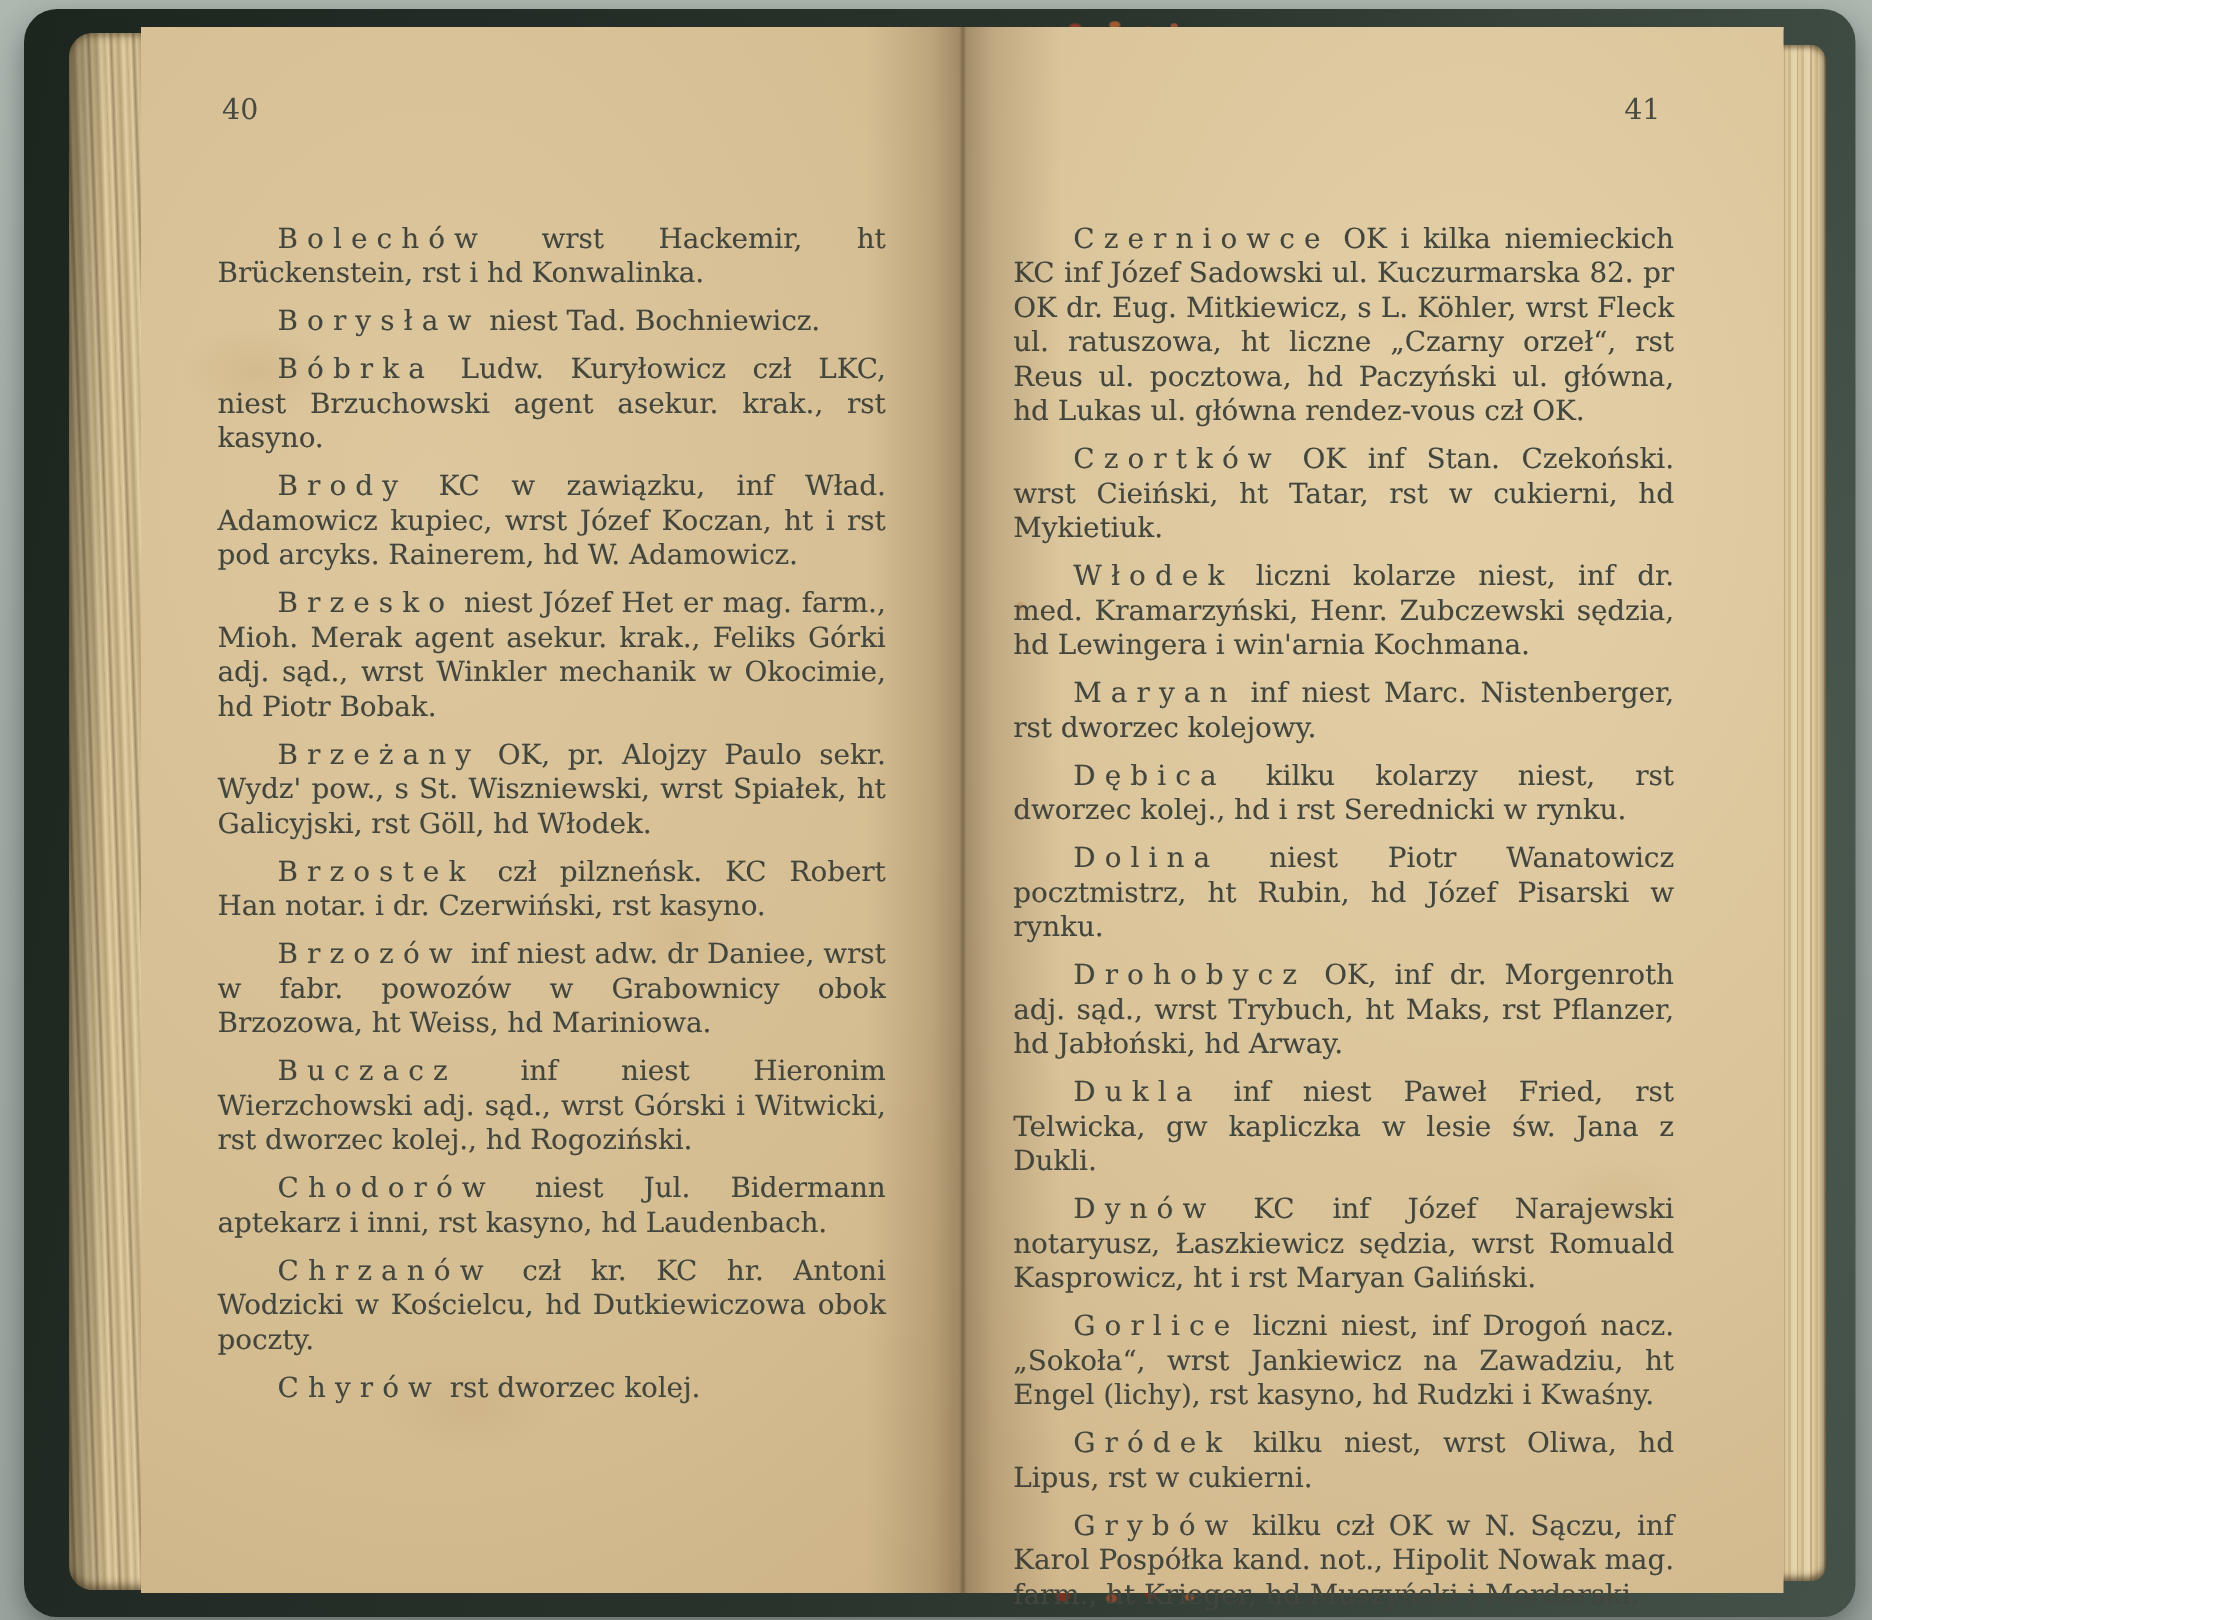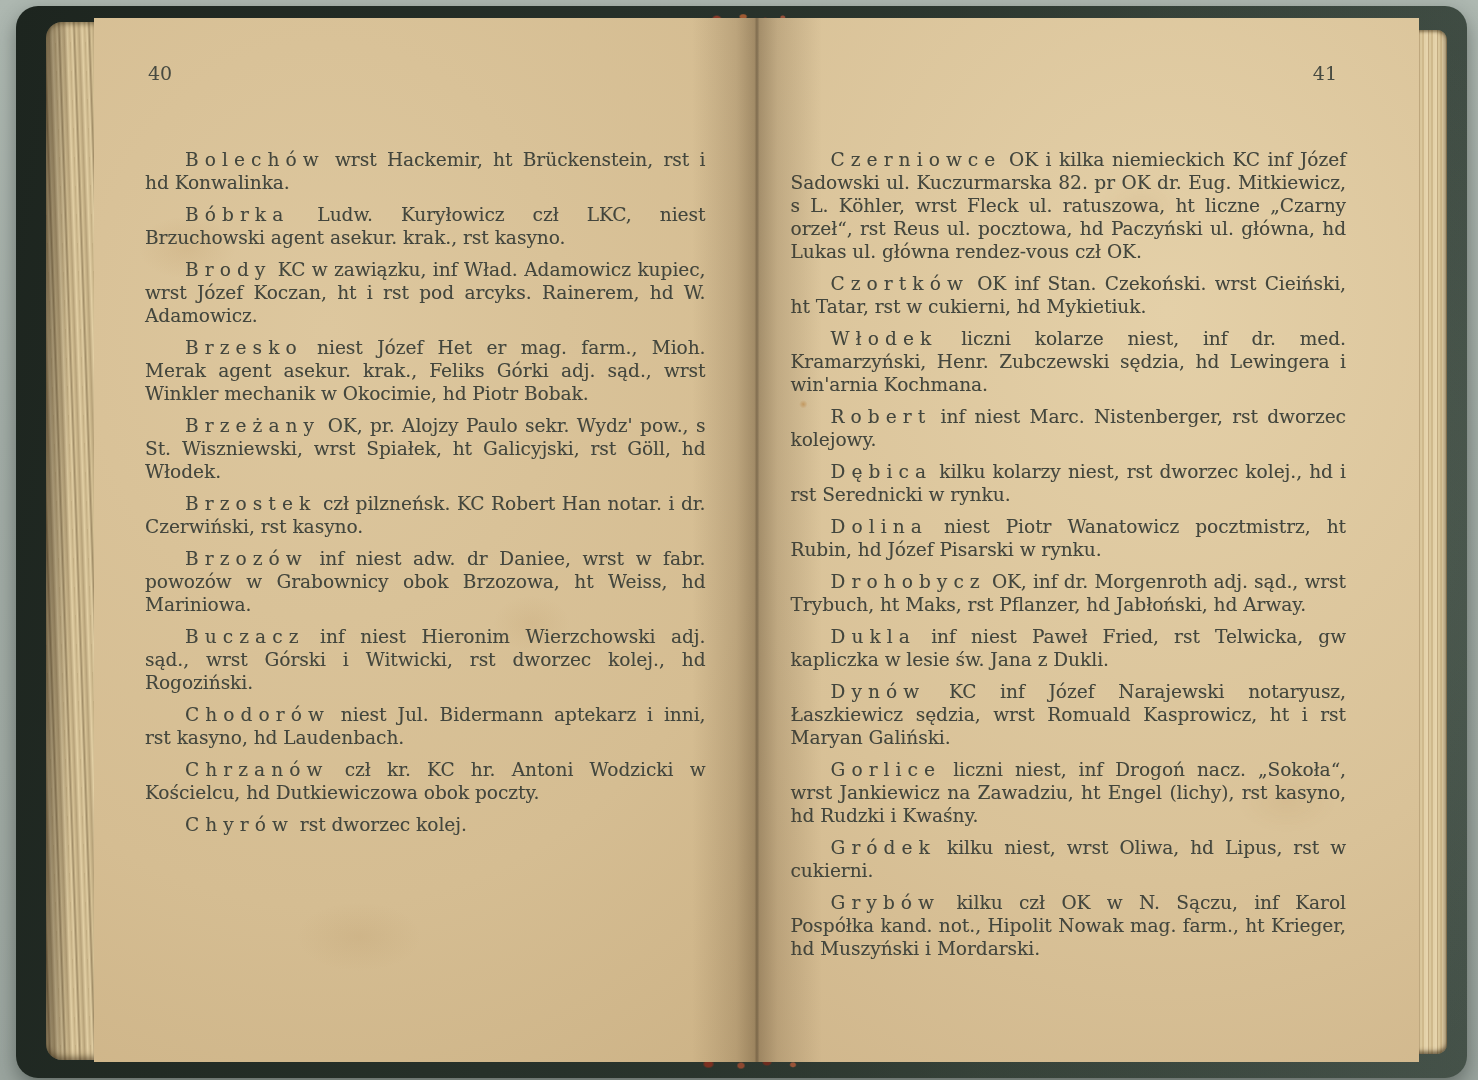--- a/index.html
+++ b/index.html
@@ -5,21 +5,21 @@
   html, body {
     margin: 0;
     padding: 0;
     width: 1478px;
     height: 1080px;
     overflow: hidden;
     font-family: "DejaVu Serif", "Liberation Serif", serif;
   }
   .scene {
     position: relative;
-    width: 1478px;
+    width: 1248px;
     height: 1080px;
     background: linear-gradient(180deg, #aeb8b1 0%, #a3ada7 40%, #9ba59f 100%);
     overflow: hidden;
   }
   
   .book {
     position: absolute;
     left: 16px; top: 6px; right: 11px; bottom: 2px;
     border-radius: 22px;
     background:
@@ -158,20 +158,21 @@
     <div class="edge-stack-left"></div>
     <div class="edge-stack-right"></div>
     <div class="sheets">
       <div class="page page-left">
         <div class="pgnum">40</div>
         <div class="entries">
   <p class="entry"><span class="town">Bolechów</span> <span class="details">wrst Hackemir, ht Brückenstein, rst i hd Konwalinka.</span></p>
 
 
 
+  <p class="entry"><span class="town">Borysław</span> <span class="details">niest Tad. Bochniewicz.</span></p>
 
   <p class="entry"><span class="town">Bóbrka</span> <span class="details">Ludw. Kuryłowicz czł LKC, niest Brzuchowski agent asekur. krak., rst kasyno.</span></p>
 
   <p class="entry"><span class="town">Brody</span> <span class="details">KC w zawiązku, inf Wład. Adamowicz kupiec, wrst Józef Koczan, ht i rst pod arcyks. Rainerem, hd W. Adamowicz.</span></p>
 
   <p class="entry"><span class="town">Brzesko</span> <span class="details">niest Józef Het er mag. farm., Mioh. Merak agent asekur. krak., Feliks Górki adj. sąd., wrst Winkler mechanik w Okocimie, hd Piotr Bobak.</span></p>
 
   <p class="entry"><span class="town">Brzeżany</span> <span class="details">OK, pr. Alojzy Paulo sekr. Wydz' pow., s St. Wiszniewski, wrst Spiałek, ht Galicyjski, rst Göll, hd Włodek.</span></p>
 
   <p class="entry"><span class="town">Brzostek</span> <span class="details">czł pilzneńsk. KC Robert Han notar. i dr. Czerwiński, rst kasyno.</span></p>
@@ -192,21 +193,21 @@
       <div class="page page-right">
         <div class="pgnum">41</div>
         <div class="entries">
   <p class="entry"><span class="town">Czerniowce</span> <span class="details">OK i kilka niemieckich KC inf Józef Sadowski ul. Kuczurmarska 82. pr OK dr. Eug. Mitkiewicz, s L. Köhler, wrst Fleck ul. ratuszowa, ht liczne „Czarny orzeł“, rst Reus ul. pocztowa, hd Paczyński ul. główna, hd Lukas ul. główna rendez-vous czł OK.</span></p>
 
   <p class="entry"><span class="town">Czortków</span> <span class="details">OK inf Stan. Czekoński. wrst Cieiński, ht Tatar, rst w cukierni, hd Mykietiuk.</span></p>
 
 
   <p class="entry"><span class="town">Włodek</span> <span class="details">liczni kolarze niest, inf dr. med. Kramarzyński, Henr. Zubczewski sędzia, hd Lewingera i win'arnia Kochmana.</span></p>
 
-  <p class="entry"><span class="town">Robert</span> <span class="details">inf niest Marc. Nistenberger, rst dworzec kolejowy.</span></p>
+  <p class="entry"><span class="town">Maryan</span> <span class="details">inf niest Marc. Nistenberger, rst dworzec kolejowy.</span></p>
 
   <p class="entry"><span class="town">Dębica</span> <span class="details">kilku kolarzy niest, rst dworzec kolej., hd i rst Serednicki w rynku.</span></p>
 
   <p class="entry"><span class="town">Dolina</span> <span class="details">niest Piotr Wanatowicz pocztmistrz, ht Rubin, hd Józef Pisarski w rynku.</span></p>
 
   <p class="entry"><span class="town">Drohobycz</span> <span class="details">OK, inf dr. Morgenroth adj. sąd., wrst Trybuch, ht Maks, rst Pflanzer, hd Jabłoński, hd Arway.</span></p>
 
   <p class="entry"><span class="town">Dukla</span> <span class="details">inf niest Paweł Fried, rst Telwicka, gw kapliczka w lesie św. Jana z Dukli.</span></p>
 
   <p class="entry"><span class="town">Dynów</span> <span class="details">KC inf Józef Narajewski notaryusz, Łaszkiewicz sędzia, wrst Romuald Kasprowicz, ht i rst Maryan Galiński.</span></p>

